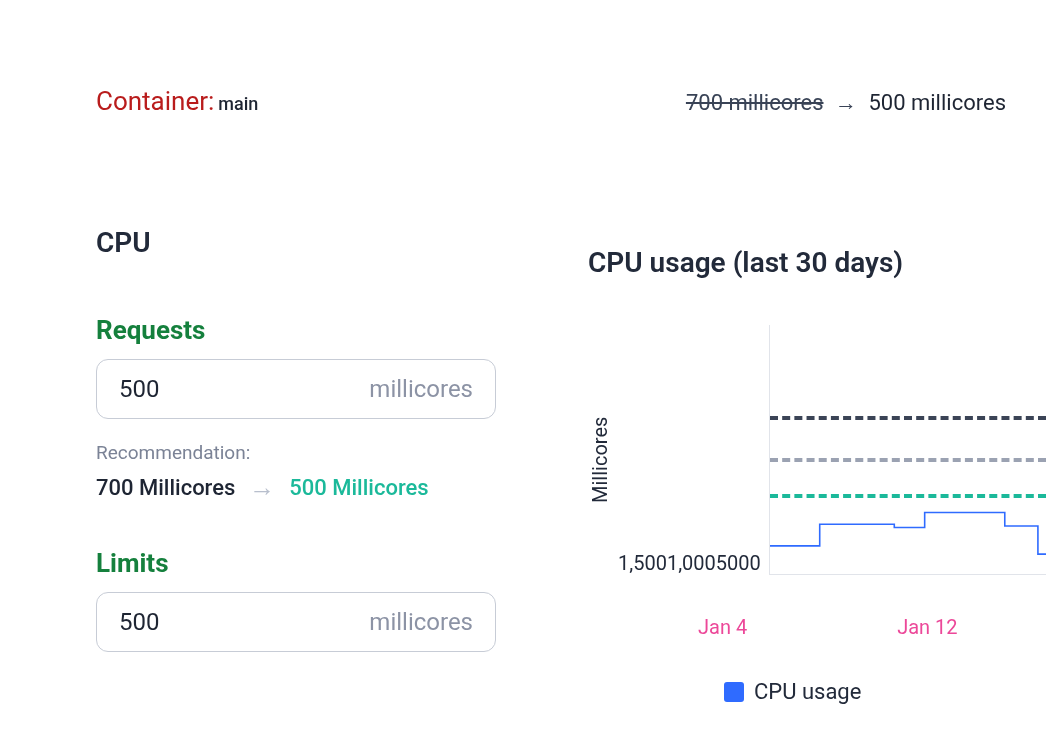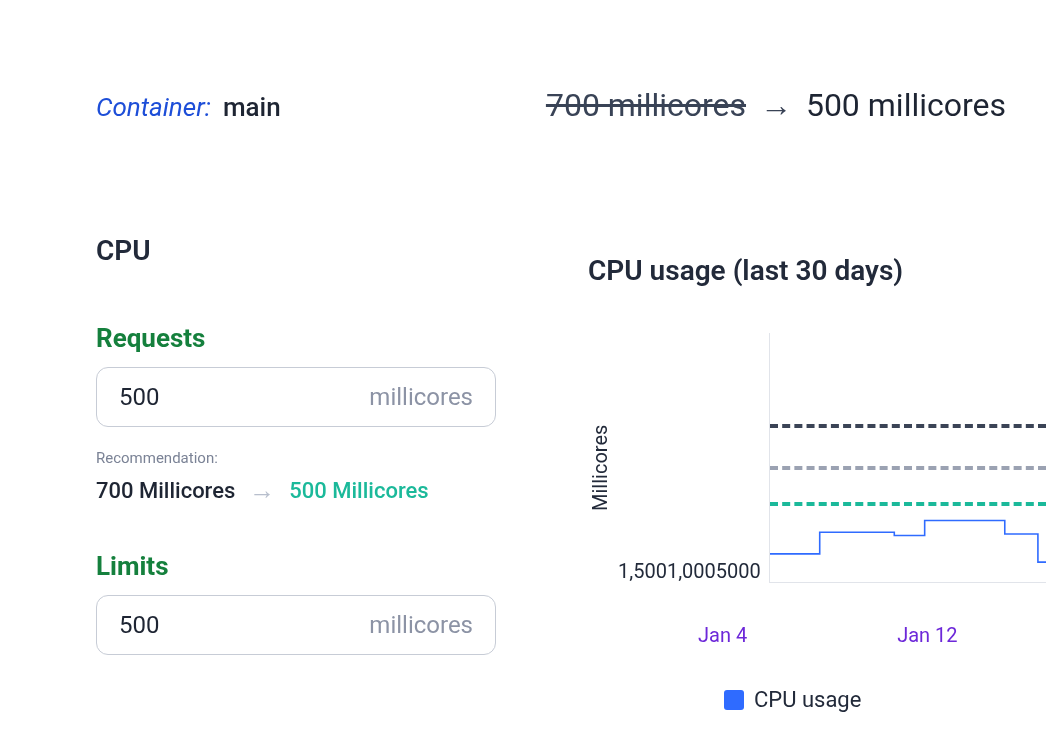--- a/index.html
+++ b/index.html
@@ -16,32 +16,31 @@
   
   .header-row {
     display: flex;
     align-items: baseline;
     justify-content: space-between;
     padding-right: 40px;
     margin-bottom: 110px;
   }
   .container-label {
     font-size: 26px;
-    color: #1d4ed8;
+    color: #b91c1c;
     font-weight: 400;
-    font-style: italic;
   }
   .container-name {
-    font-size: 26px;
+    font-size: 18px;
     color: #1e2533;
     font-weight: 500;
-    margin-left: 8px;
+    margin-left: 0;
   }
   .header-change {
-    font-size: 32px;
+    font-size: 22px;
     color: #2c3545;
     font-weight: 400;
     white-space: nowrap;
   }
   .strike-old { text-decoration: line-through; color: #394356;}
   .arrow-sep { font-weight: 400; margin: 0 6px; color: #394356;}
   .new-val { color: #1e2533; }
 
   
   .columns { display: flex; gap: 92px; }
@@ -83,21 +82,21 @@
   }
   .input-unit {
     color: #8c93a5;
     font-size: 24px;
     margin-left: auto;
     white-space: nowrap;
   }
 
   .recommendation-label {
     margin-top: 22px;
-    font-size: 15px;
+    font-size: 19px;
     color: #7b8396;
   }
   .recommendation-line {
     margin-top: 10px;
     font-size: 22px;
     font-weight: 500;
     display: flex;
     align-items: center;
     gap: 14px;
   }
@@ -152,21 +151,21 @@
     border-top-width: 4px;
     border-top-style: dashed;
   }
   .dashed-dark  { border-color: #3b4456; }
   .dashed-gray  { border-color: #9ba2b2; }
   .dashed-teal  { border-color: #1bb99a; }
 
   .x-ticks {
     display: flex;
     font-size: 20px;
-    color: #6d28d9;
+    color: #ec4899;
     margin-top: 20px;
     margin-left: 110px;
   }
   .x-tick { flex: 0 0 auto; }
   .x-tick + .x-tick { margin-left: 150px; }
 
   .legend {
     display: flex;
     align-items: center;
     gap: 32px;

